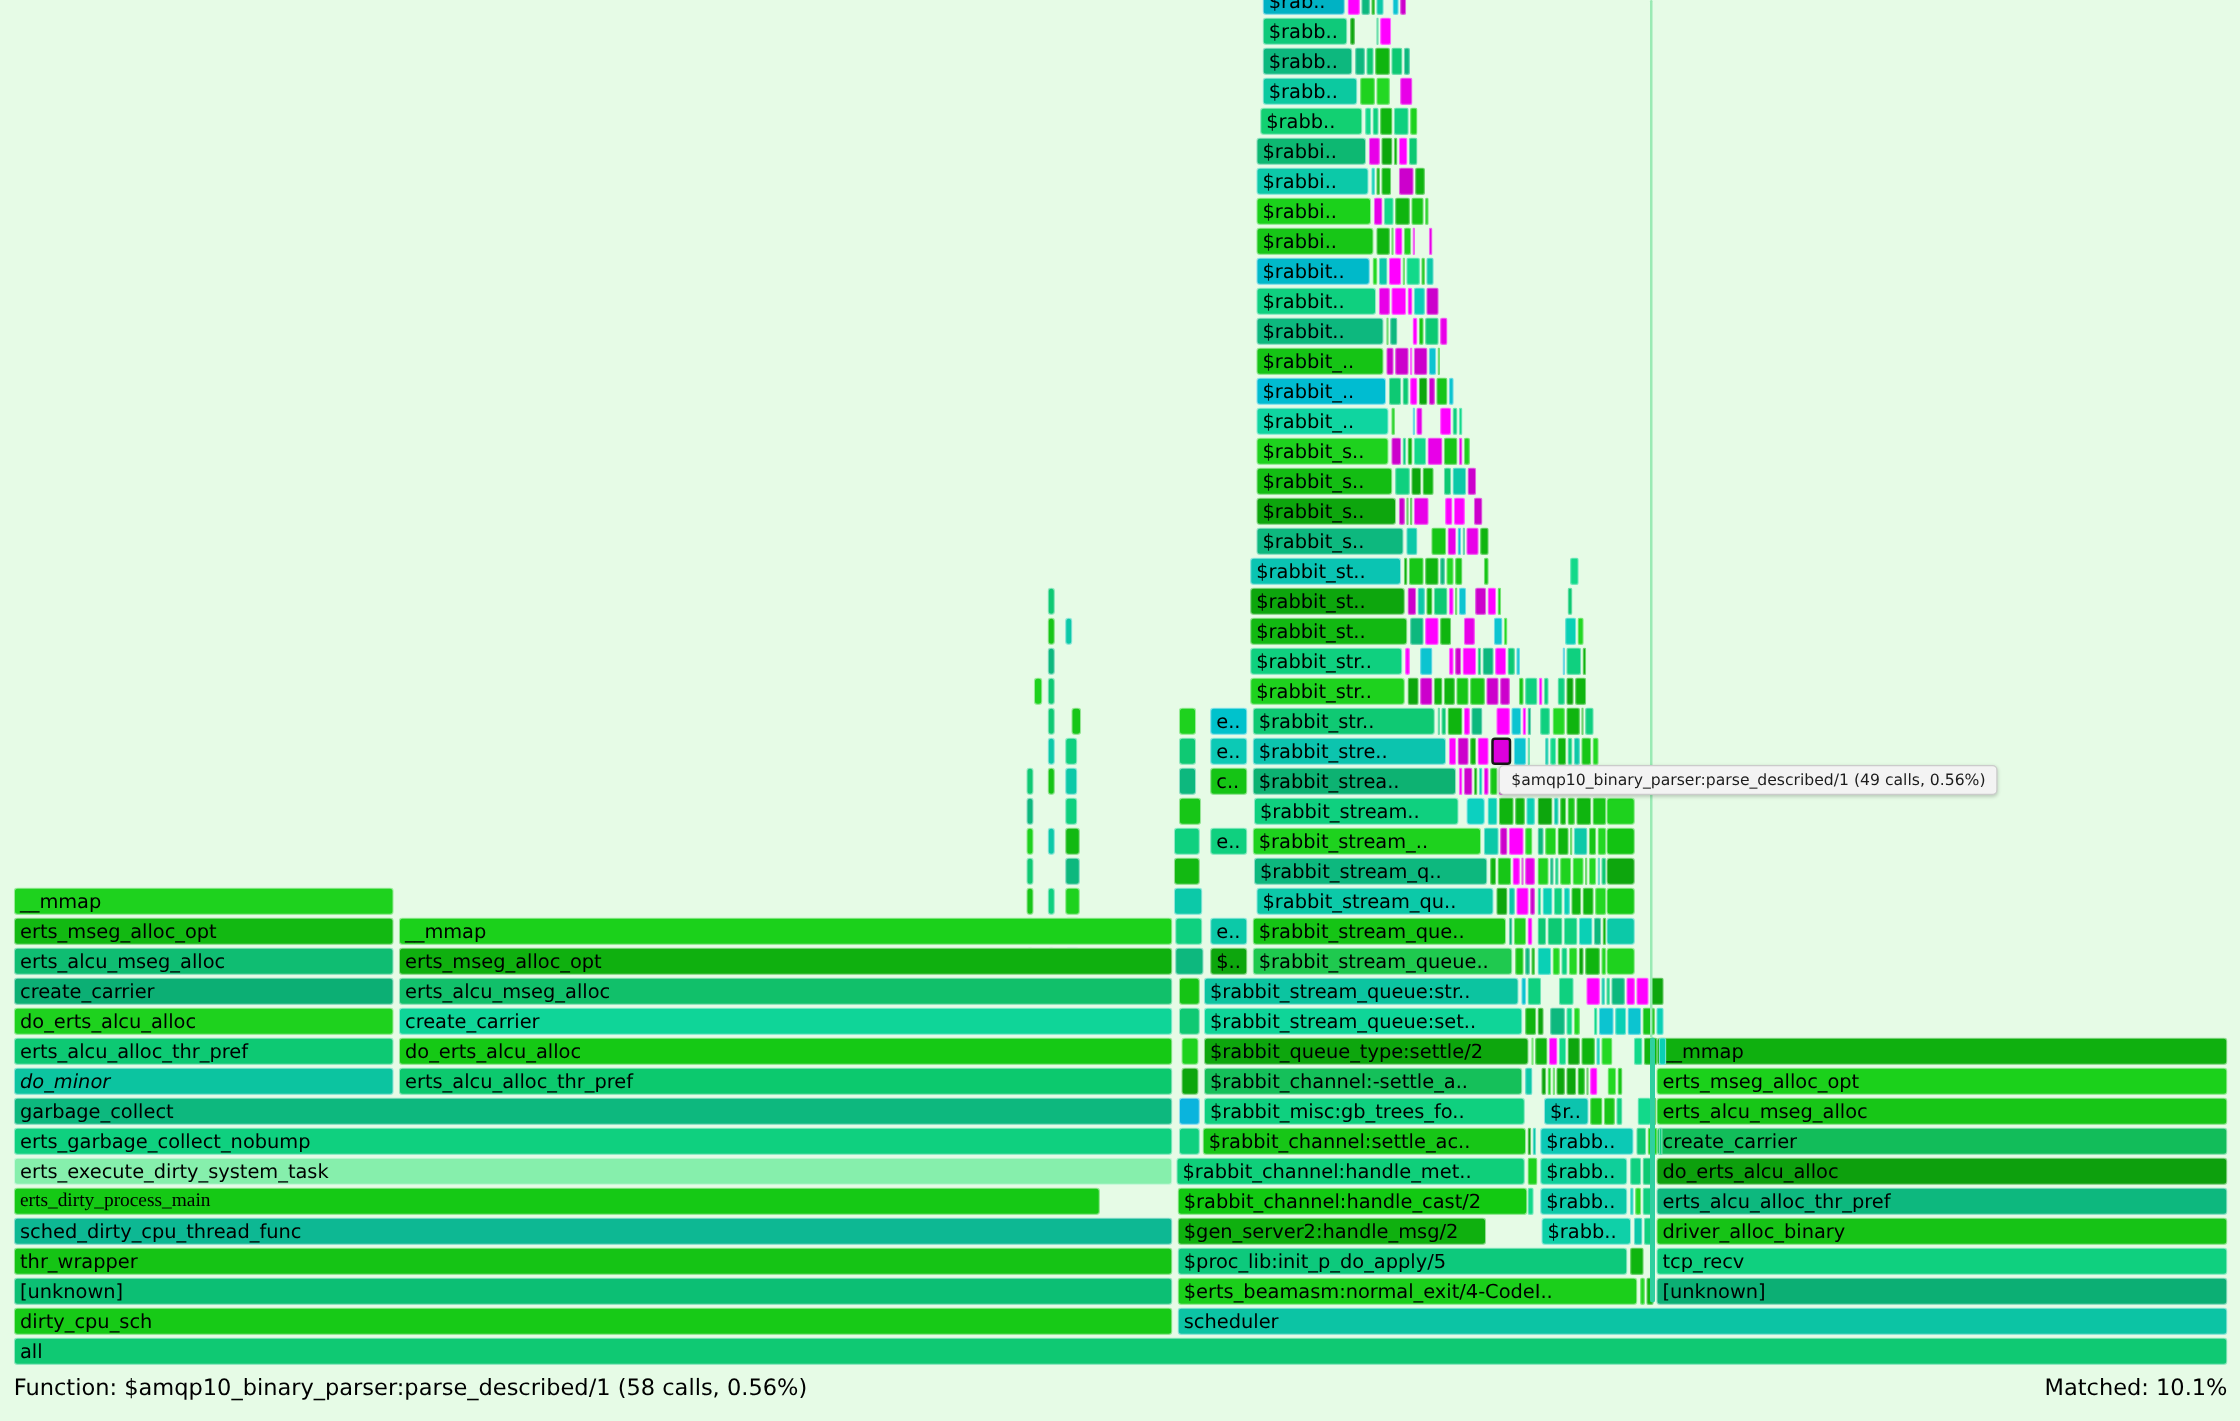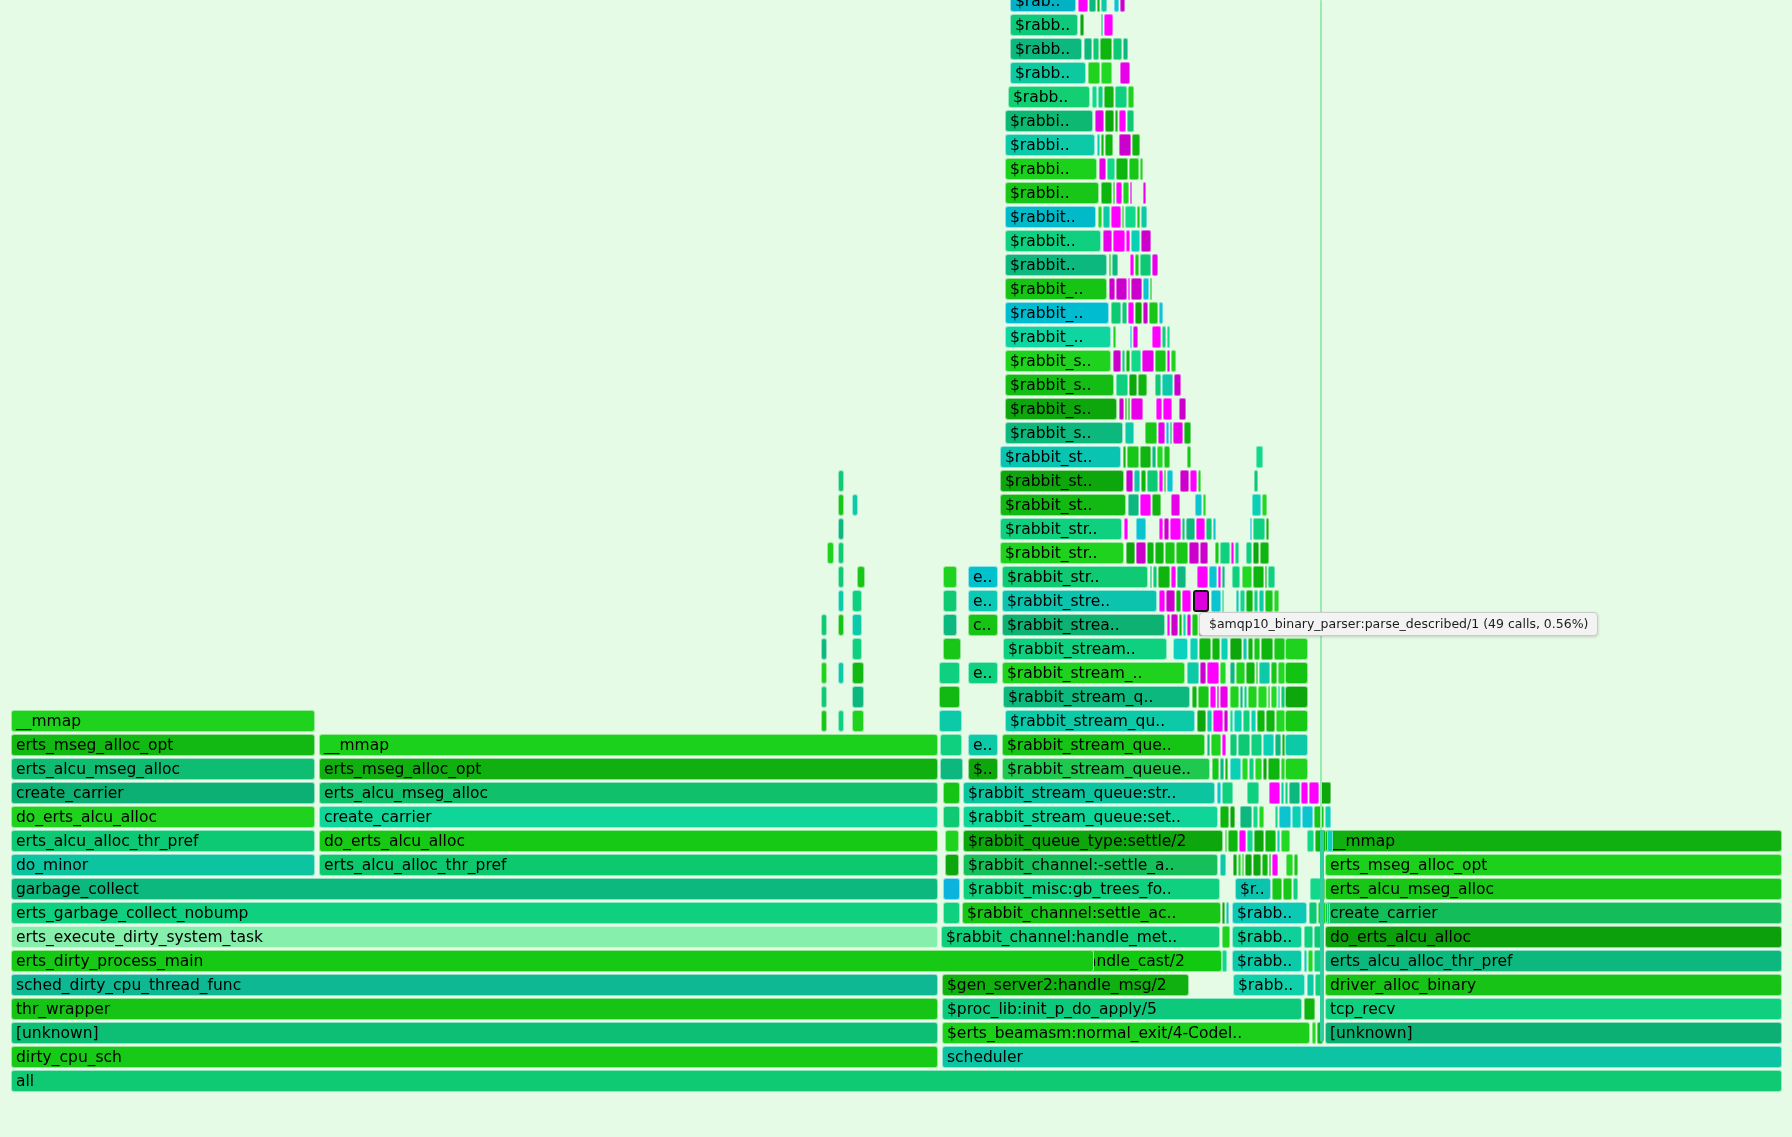--- a/index.html
+++ b/index.html
@@ -146,25 +146,25 @@
       <div class="frame" style="left: 1285px; top: 686px; width: 23px; background: rgb(13, 166, 13);"></div>
       <div class="frame" style="left: 1285px; top: 710px; width: 23px; background: rgb(21, 201, 21);"></div>
       <div class="frame" style="left: 1285px; top: 734px; width: 23px; background: rgb(12, 201, 168);"></div>
       <div class="frame" style="left: 1285px; top: 758px; width: 23px; background: rgb(30, 210, 30);"></div>
       <div class="frame" style="left: 11px; top: 710px; width: 304px; background: rgb(30, 210, 30);">__mmap</div>
       <div class="frame" style="left: 11px; top: 734px; width: 304px; background: rgb(18, 185, 18);">erts_mseg_alloc_opt</div>
       <div class="frame" style="left: 11px; top: 758px; width: 304px; background: rgb(15, 189, 114);">erts_alcu_mseg_alloc</div>
       <div class="frame" style="left: 11px; top: 782px; width: 304px; background: rgb(12, 175, 116);">create_carrier</div>
       <div class="frame" style="left: 11px; top: 806px; width: 304px; background: rgb(30, 210, 30);">do_erts_alcu_alloc</div>
       <div class="frame" style="left: 11px; top: 830px; width: 304px; background: rgb(13, 201, 115);">erts_alcu_alloc_thr_pref</div>
-      <div class="frame" style="left: 11px; top: 854px; width: 304px; background: rgb(12, 196, 160);">do_minor</div>
+      <div class="frame" style="left: 11px; top: 854px; width: 304px; background: rgb(12, 196, 160); font-style: italic;">do_minor</div>
       <div class="frame" style="left: 11px; top: 878px; width: 927px; background: rgb(13, 184, 126);">garbage_collect</div>
       <div class="frame" style="left: 11px; top: 902px; width: 927px; background: rgb(15, 208, 127);">erts_garbage_collect_nobump</div>
       <div class="frame" style="left: 11px; top: 926px; width: 927px; background: #86efac;">erts_execute_dirty_system_task</div>
-      <div class="frame" style="left: 11px; top: 950px; width: 1083px; background: rgb(21, 201, 21);">erts_dirty_process_main</div>
+      <div class="frame" style="left: 11px; top: 950px; width: 869px; background: rgb(21, 201, 21); font-family: Liberation Serif, serif;">erts_dirty_process_main</div>
       <div class="frame" style="left: 11px; top: 974px; width: 927px; background: rgb(13, 184, 147);">sched_dirty_cpu_thread_func</div>
       <div class="frame" style="left: 11px; top: 998px; width: 927px; background: rgb(21, 196, 21);">thr_wrapper</div>
       <div class="frame" style="left: 11px; top: 1022px; width: 927px; background: rgb(12, 191, 116);">[unknown]</div>
       <div class="frame" style="left: 11px; top: 1046px; width: 927px; background: rgb(23, 202, 23);">dirty_cpu_sch</div>
       <div class="frame" style="left: 319px; top: 734px; width: 619px; background: rgb(27, 209, 27);">__mmap</div>
       <div class="frame" style="left: 319px; top: 758px; width: 619px; background: rgb(15, 176, 15);">erts_mseg_alloc_opt</div>
       <div class="frame" style="left: 319px; top: 782px; width: 619px; background: rgb(17, 192, 106);">erts_alcu_mseg_alloc</div>
       <div class="frame" style="left: 319px; top: 806px; width: 619px; background: rgb(15, 213, 152);">create_carrier</div>
       <div class="frame" style="left: 319px; top: 830px; width: 619px; background: rgb(21, 201, 21);">do_erts_alcu_alloc</div>
       <div class="frame" style="left: 319px; top: 854px; width: 619px; background: rgb(12, 201, 110);">erts_alcu_alloc_thr_pref</div>
@@ -513,13 +513,17 @@
       <div class="sliver" style="left: 1307px; top: 974px; width: 7px; background: rgb(12, 201, 168);"></div>
       <div class="sliver" style="left: 1315px; top: 974px; width: 8px; background: rgb(15, 208, 127);"></div>
       <div class="sliver" style="left: 1304px; top: 998px; width: 11px; background: rgb(15, 181, 15);"></div>
       <div class="sliver" style="left: 1312px; top: 1022px; width: 4px; background: rgb(35, 216, 35);"></div>
       <div class="sliver" style="left: 1317px; top: 1022px; width: 6px; background: rgb(15, 181, 15);"></div>
       <div class="vline" style="left: 1320px; top: 0px; width: 2px; height: 830px; background: rgb(154, 234, 180);"></div>
       <div class="vline" style="left: 1320px; top: 830px; width: 4px; height: 212px; background: rgb(47, 208, 160);"></div>
     </div>
   <div id="hl" style="left: 1193px; top: 590px; width: 16px; background: rgb(221, 0, 221); border-color: rgb(22, 22, 22);"></div>
   <div id="tooltip" style="left: 1199px; top: 612px;">$amqp10_binary_parser:parse_described/1 (49 calls, 0.56%)</div>
+  <div id="statusbar">
+    <span id="status-left">Function: $amqp10_binary_parser:parse_described/1 (58 calls, 0.56%)</span>
+    <span id="status-right">Matched: 10.1%</span>
+  </div>
 </div>
 
 </body></html>

